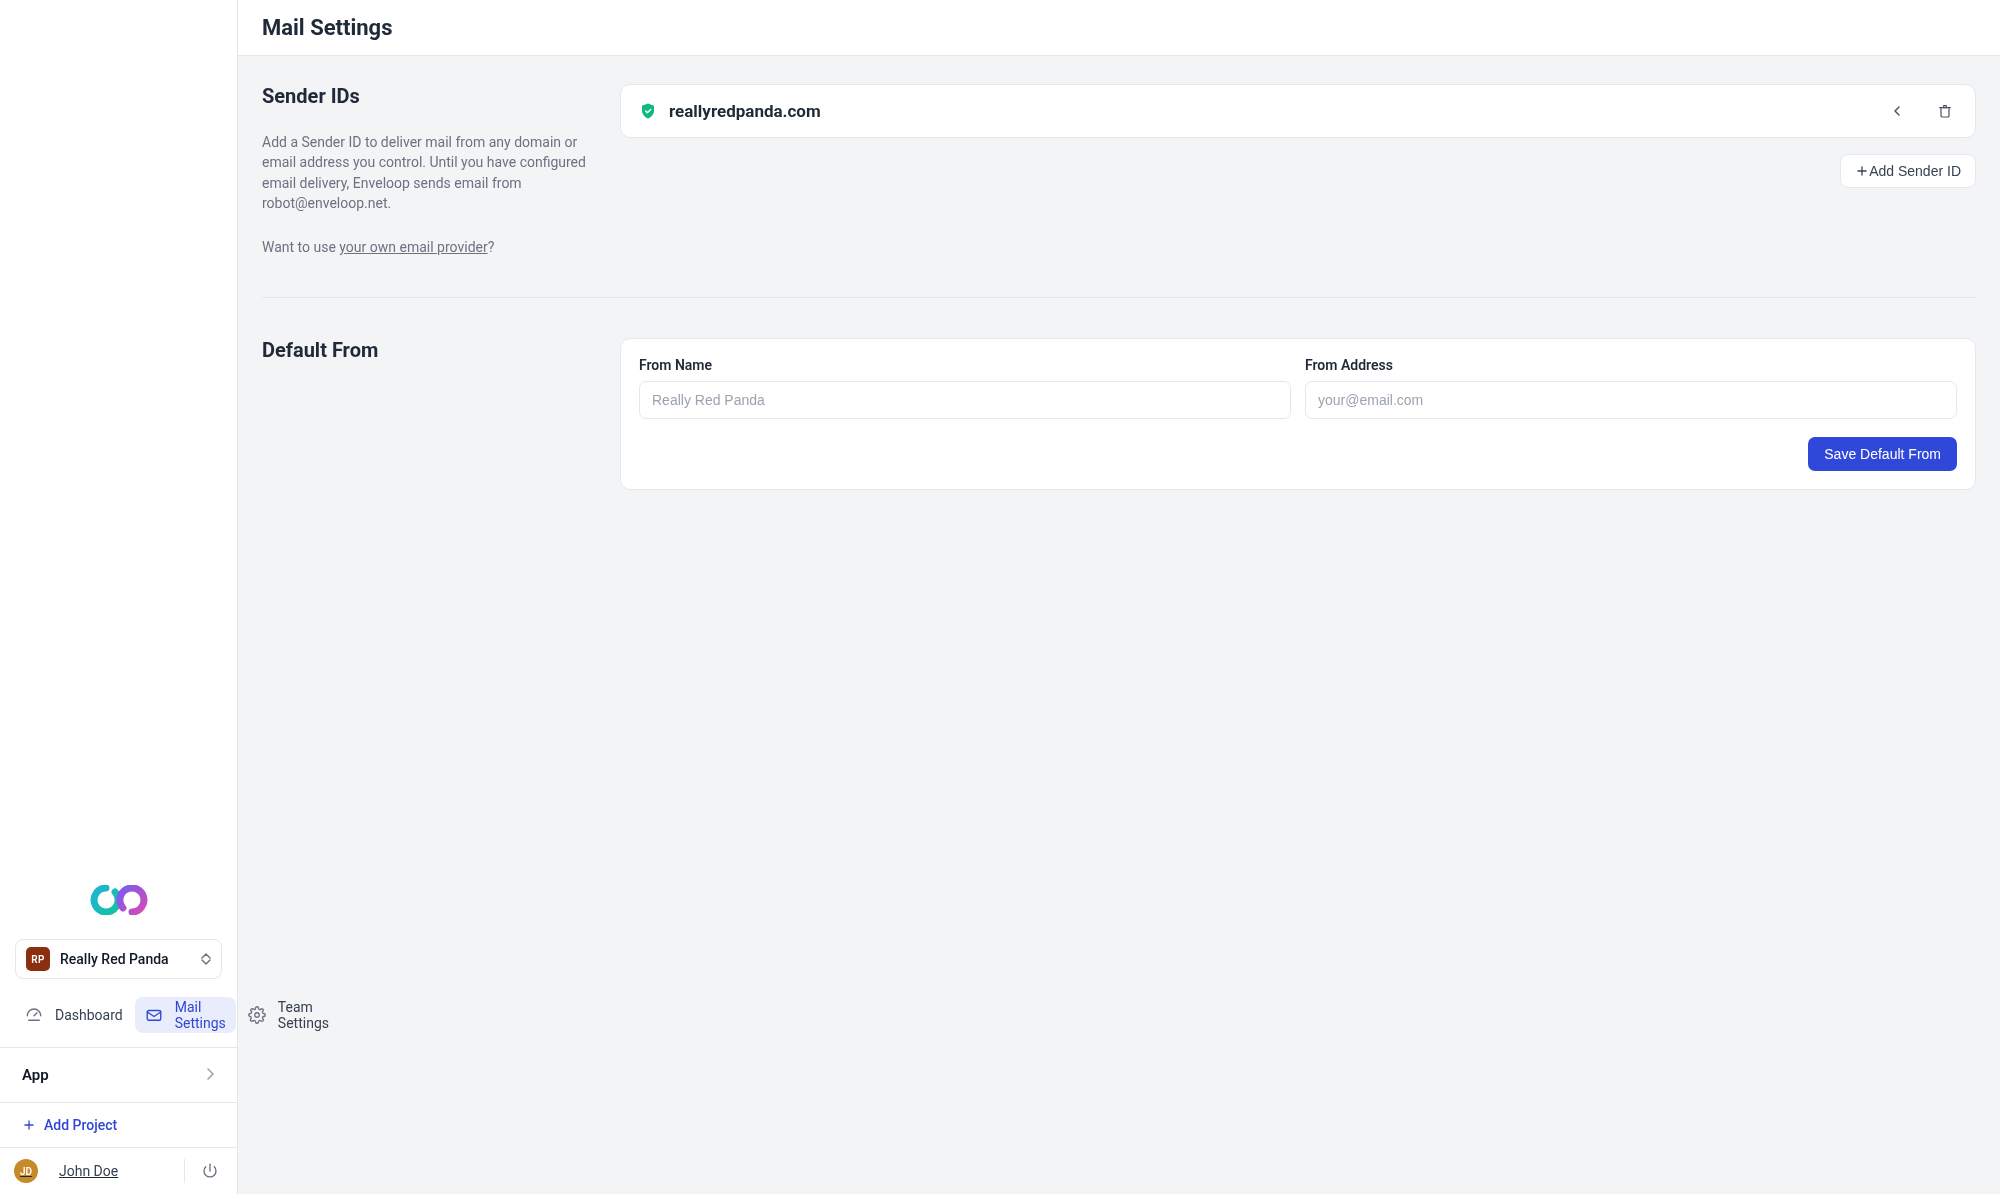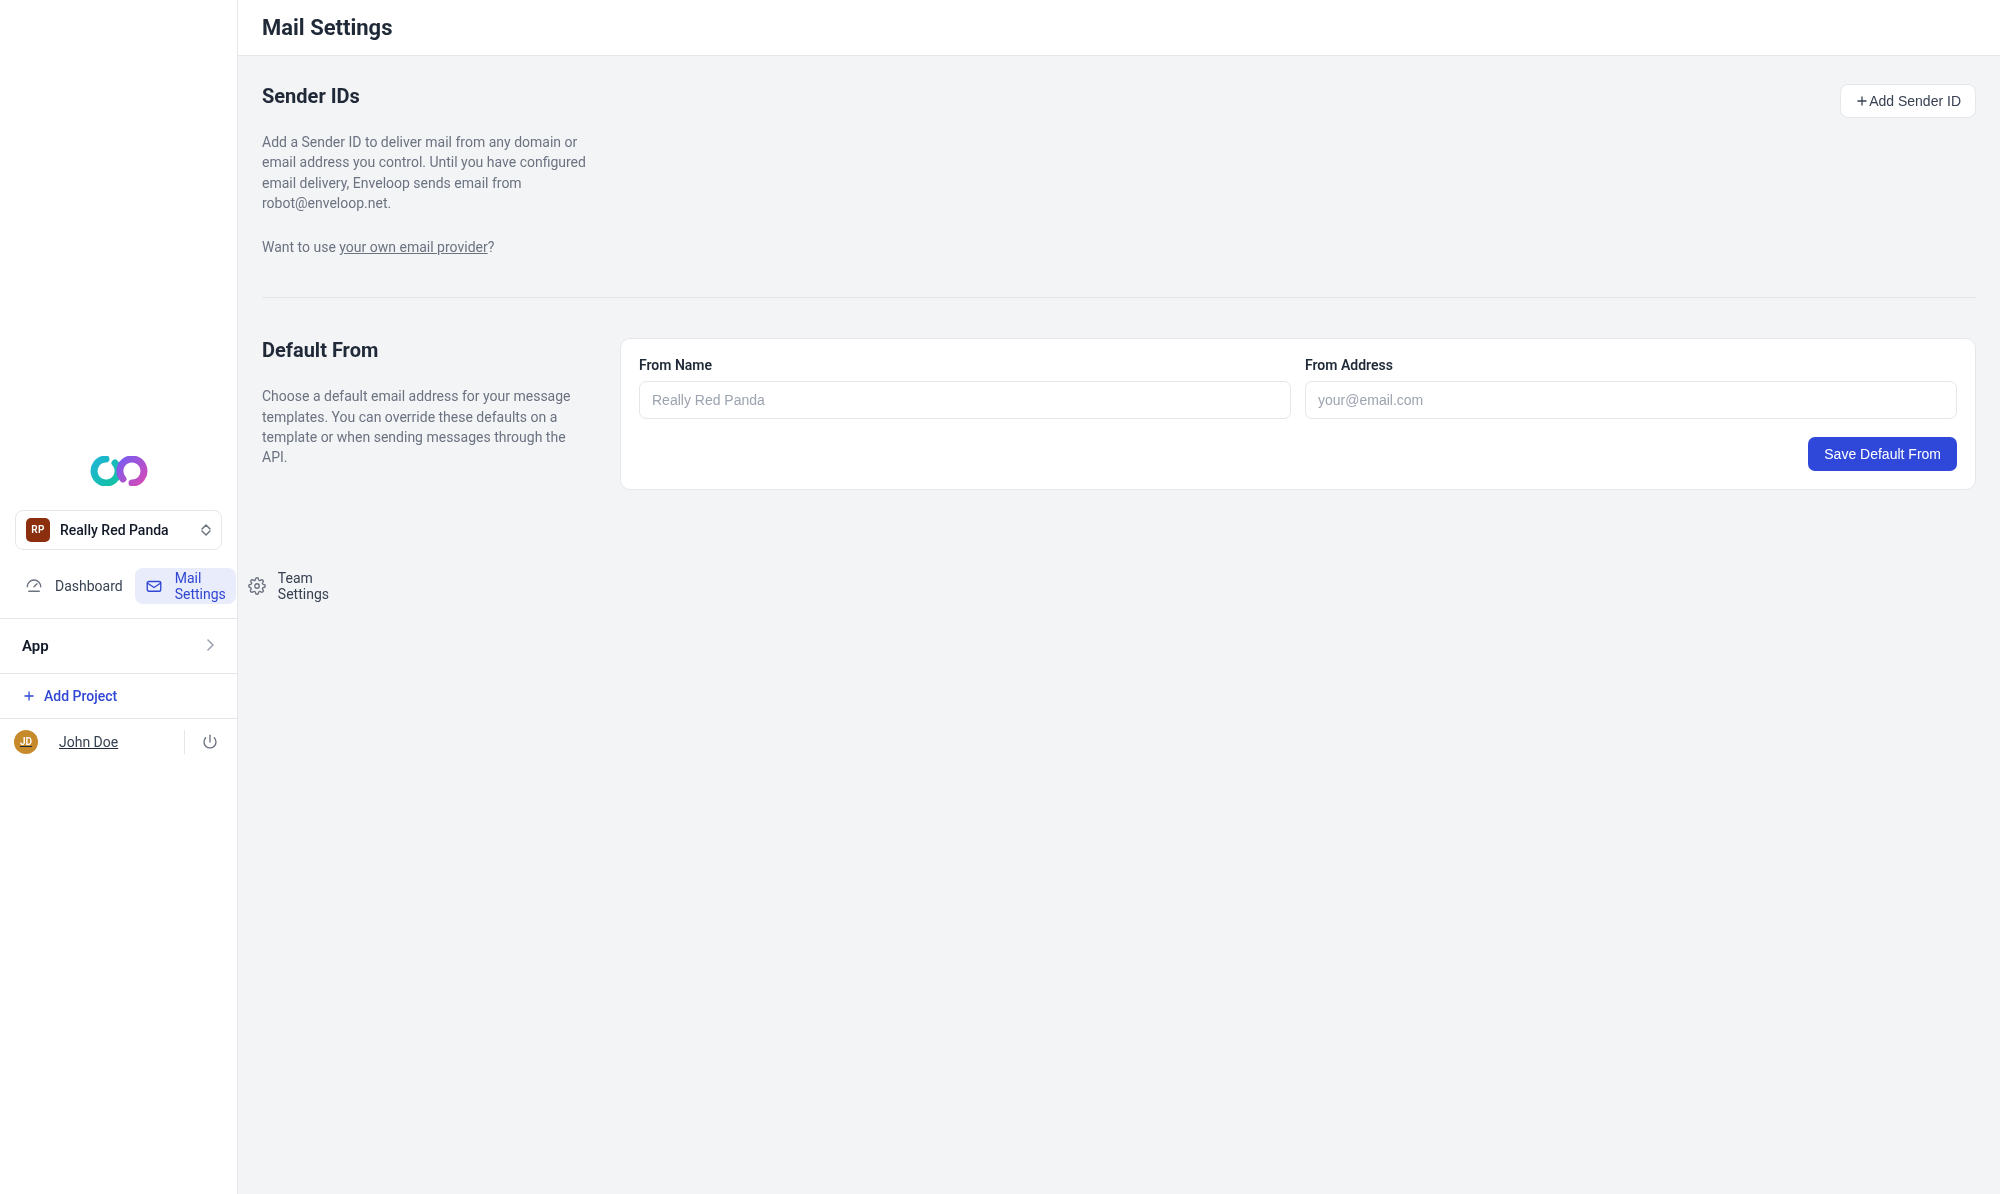--- a/index.html
+++ b/index.html
@@ -6,21 +6,21 @@
   html, body { height: 100%; font-family: -apple-system, BlinkMacSystemFont, "Segoe UI", Roboto, Helvetica, Arial, sans-serif; color:#1f2937; }
   body { display:flex; background:#f3f4f6; }
 
   
   .sidebar {
     width: 238px;
     background:#ffffff;
     border-right:1px solid #e5e7eb;
     display:flex;
     flex-direction:column;
-    justify-content:center;
+    justify-content:flex-end;
     flex-shrink:0;
   }
   .sidebar-top { padding-top:20px; }
   .logo-wrap { display:flex; justify-content:center; padding:6px 0 24px; }
   .project-switcher {
     margin:0 15px 18px;
     border:1px solid #e5e7eb;
     border-radius:8px;
     height:40px;
     display:flex;
@@ -270,38 +270,62 @@
     <div class="section">
       <div class="section-info">
         <h2>Sender IDs</h2>
         <p>Add a Sender ID to deliver mail from any domain or email address you control. Until you have configured email delivery, Enveloop sends email from robot@enveloop.net.</p>
         <p>
           <span>Want to use </span><a href="#">your own email provider</a><span>?</span>
         </p>
       </div>
 
       <div class="section-body">
+        <div class="sender-card">
+          <div class="sender-left">
+            <span class="shield">
+              <svg viewBox="0 0 24 24" fill="currentColor">
+                <path d="M12 2l8 3v6c0 5.2-3.4 9.3-8 11-4.6-1.7-8-5.8-8-11V5l8-3z"></path>
+                <path d="M9 12.2l2.1 2.1L15.5 10" fill="none" stroke="#fff" stroke-width="2" stroke-linecap="round" stroke-linejoin="round"></path>
+              </svg>
+            </span>
+            <span class="domain">reallyredpanda.com</span>
+          </div>
+          <div class="sender-actions">
+            <span class="icon-btn">
+              <svg viewBox="0 0 24 24" fill="none" stroke="currentColor" stroke-width="2.2" stroke-linecap="round" stroke-linejoin="round">
+                  <path d="M15 18l-6-6 6-6"></path>
+                </svg>
+            </span>
+            <span class="icon-btn">
+              <svg viewBox="0 0 24 24" fill="none" stroke="currentColor" stroke-width="1.8" stroke-linecap="round" stroke-linejoin="round">
+                <path d="M4 7h16"></path>
+                  <path d="M10 4h4v3h-4z"></path>
+                  <path d="M6 7v12a2 2 0 0 0 2 2h8a2 2 0 0 0 2-2V7"></path>
+              </svg>
+            </span>
+          </div>
+        </div>
 
         <div class="add-sender-row">
           <button class="btn-secondary">
             <svg viewBox="0 0 24 24" fill="none" stroke="currentColor" stroke-width="2.2" stroke-linecap="round">
                 <path d="M12 5v14M5 12h14"></path>
               </svg>
             <span>Add Sender ID</span>
           </button>
         </div>
       </div>
     </div>
 
     <div class="section-sep"></div>
 
     <div class="section">
       <div class="section-info">
         <h2>Default From</h2>
-        <p>Choose a default email address for your message templates. You can override these defaults on a template or when sending messages through the API.</p>
       </div>
 
       <div class="section-body">
         <div class="card">
           <div class="field-row">
             <div class="field">
               <label>From Name</label>
               <input type="text" placeholder="Really Red Panda" style="">
             </div>
             <div class="field">

